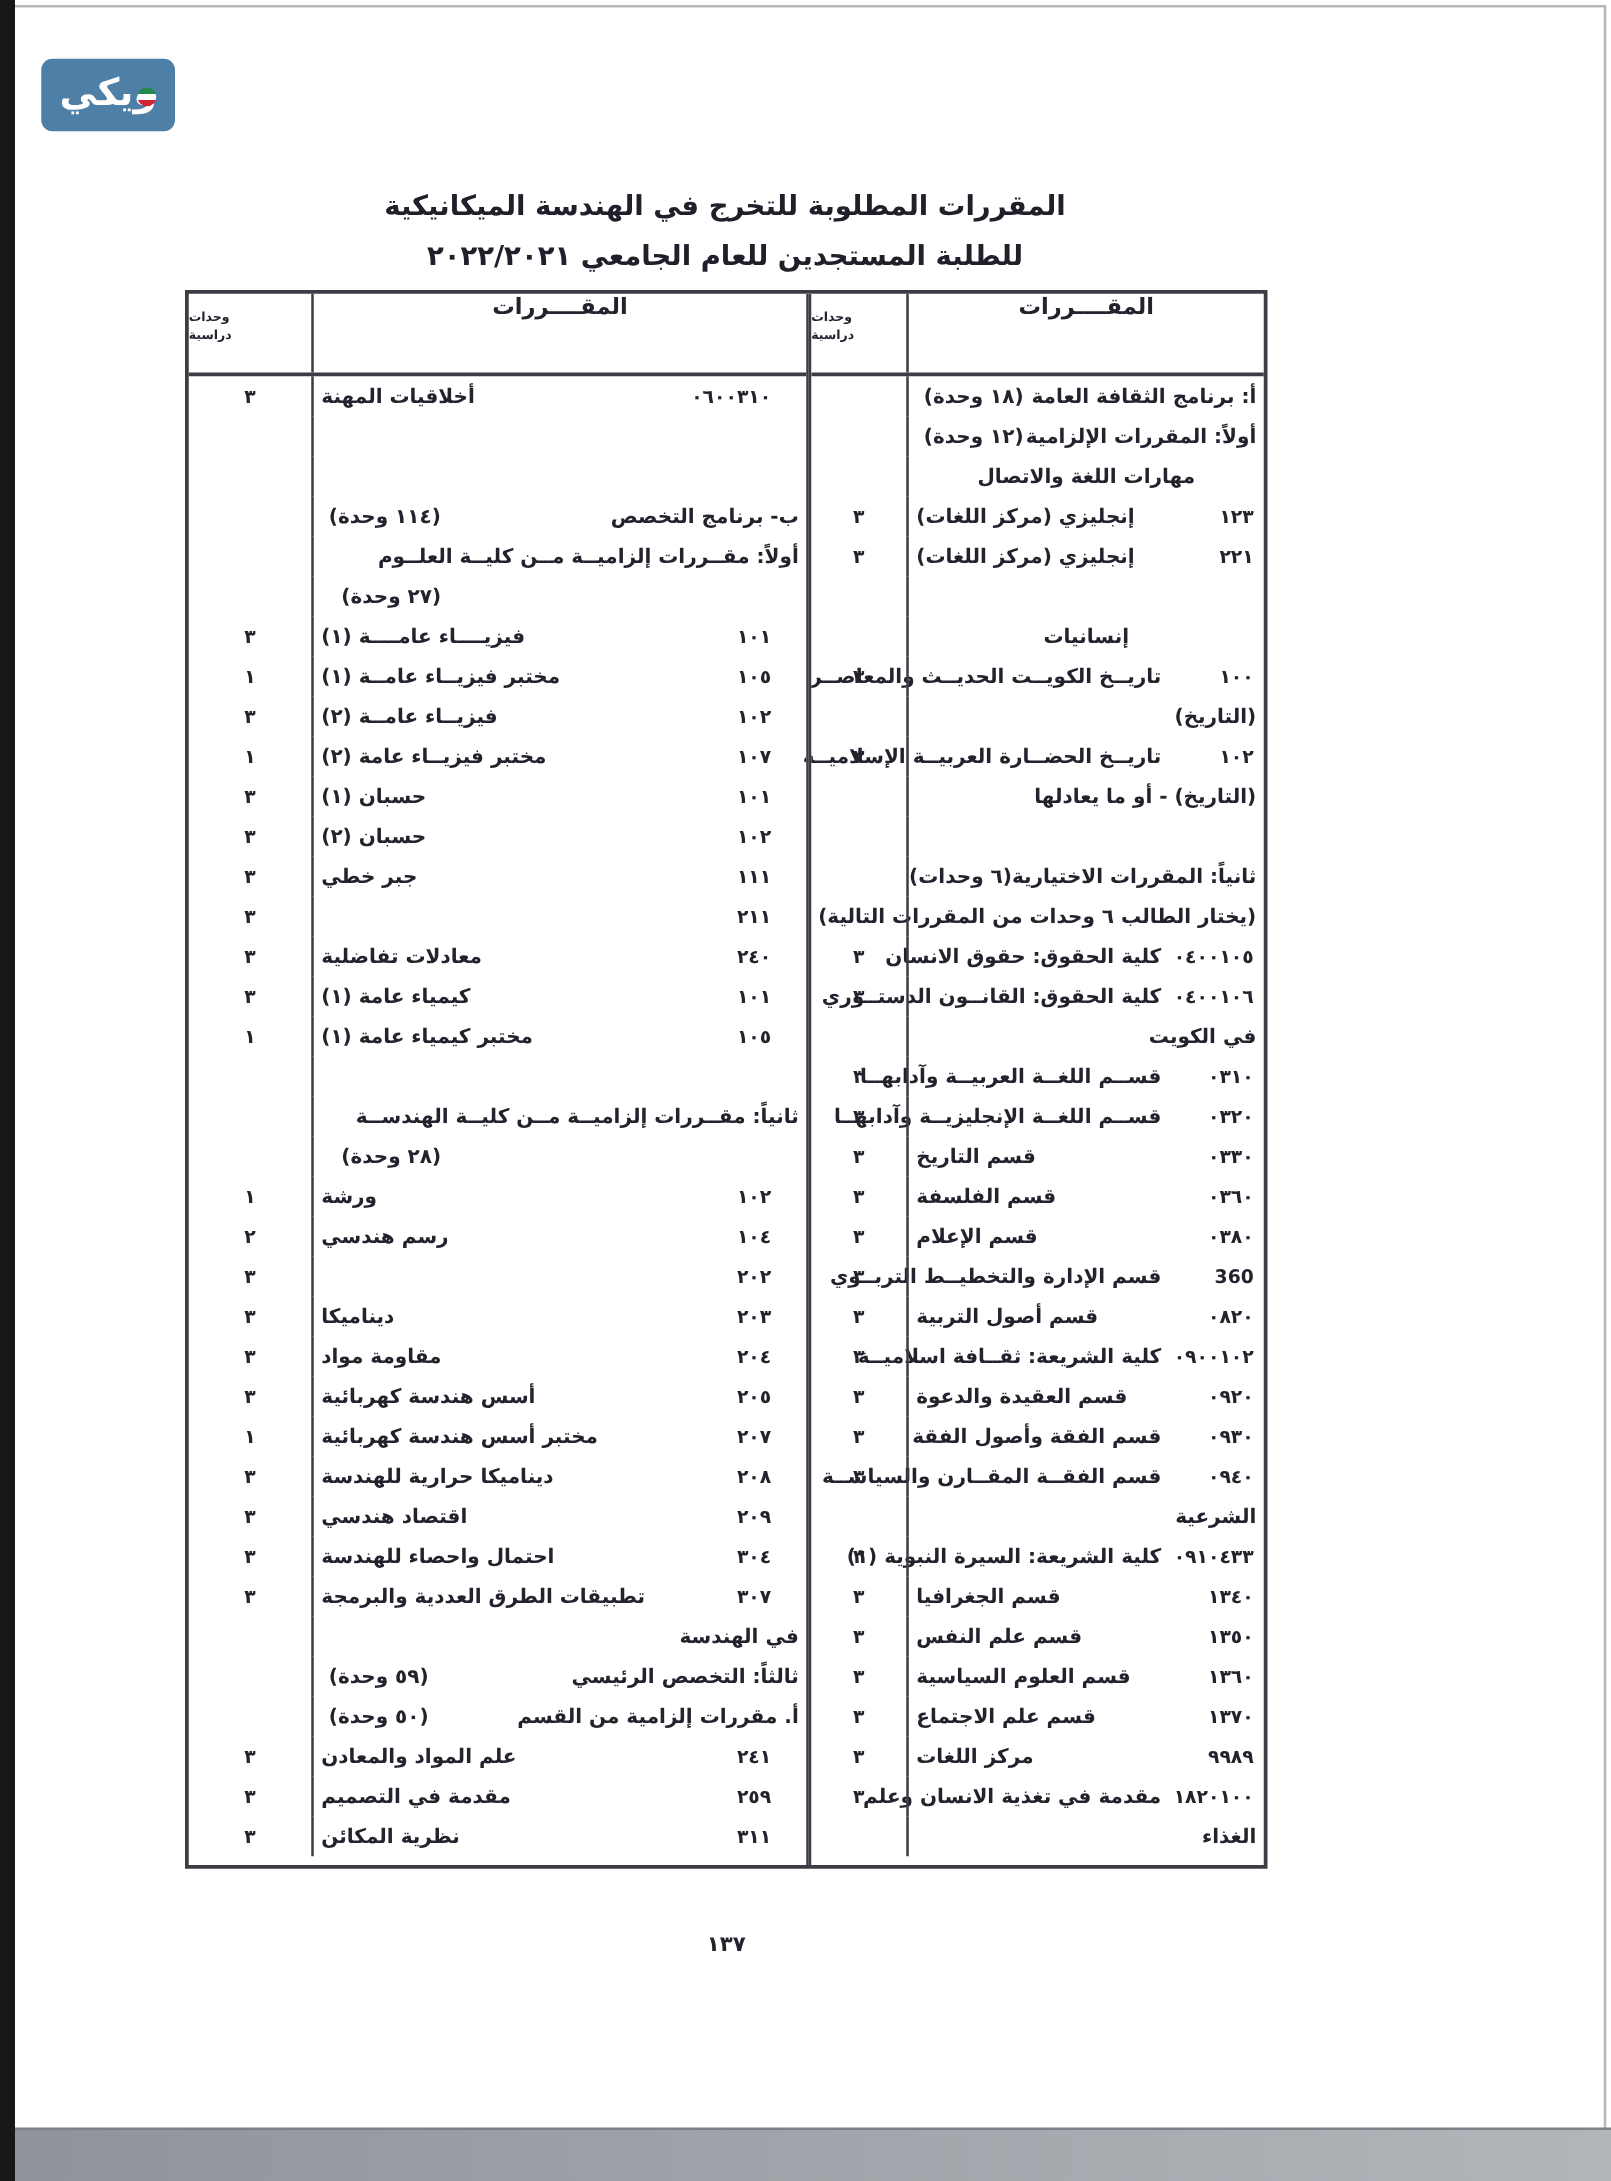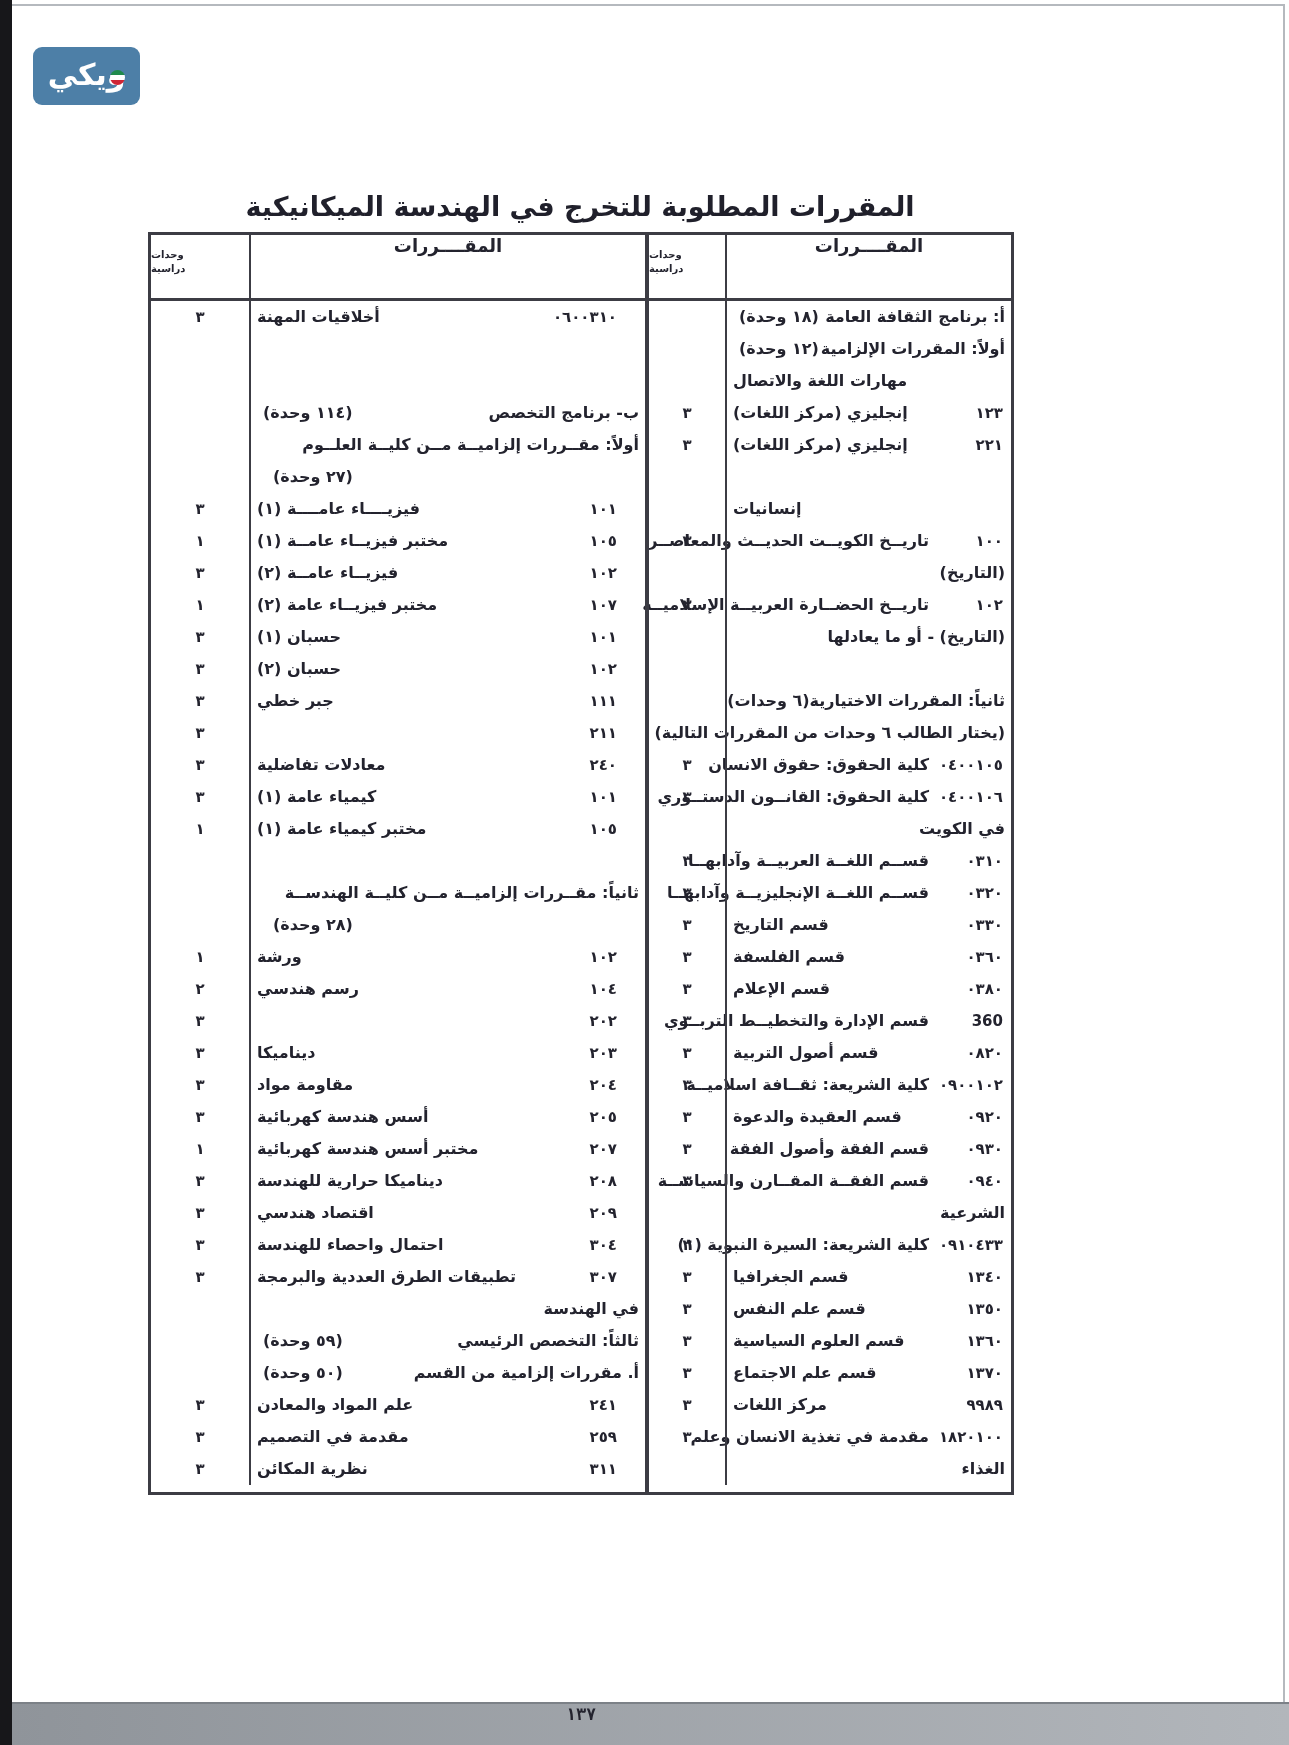--- a/index.html
+++ b/index.html
@@ -15,21 +15,21 @@
 
   
   .logo { position:absolute; left:33px; top:47px; width:107px; height:58px; background:#4d7fa7;
           border-radius:9px; color:#ffffff; text-align:center; font-weight:bold; font-size:30px;
           line-height:56px; }
   .flag { position:absolute; right:15px; top:23px; width:15px; height:15px; border-radius:50%;
           background:linear-gradient(to bottom,#1f8a4c 0 34%,#ffffff 34% 67%,#cf2535 67% 100%); }
 
   
   .titles { position:absolute; top:146px; left:0; width:1160px; text-align:center; direction:rtl; }
-  .title-line { font-size:27px; font-weight:bold; line-height:40px; color:#20202b;margin-top:41px; }
+  .title-line { font-size:22px; font-weight:bold; line-height:40px; color:#20202b; }
 
   
   .table { position:absolute; left:148px; top:232px; width:866px; height:1263px;
            border:3px solid #3c3c44; display:flex; direction:rtl; background:#fff; }
   .group { display:flex; flex-direction:column; }
   .g-right { width:362px; flex:none; }
   .g-left  { flex:1; }
   .gdiv { width:3px; flex:none; border-left:2px solid #3c3c44; border-right:2px solid #3c3c44; background:#fff; }
 
   .hrow { display:flex; height:66px; border-bottom:3px solid #3c3c44; flex:none; }
@@ -47,28 +47,28 @@
   .g-left  .cell.u { width:100px; }
 
   .code { flex:none; text-align:right; font-size:15px; }
   .g-right .code { width:68px; padding-right:2px; }
   .g-left  .code { width:100px; padding-right:22px; }
   .cname { flex:1; text-align:left; padding-right:8px; white-space:nowrap; }
 
   .row.header .cell.c { justify-content:space-between; padding-left:12px; }
   .hname { white-space:nowrap; }
   .hnote { white-space:nowrap; }
-  .sh-text { flex:1; text-align:left; white-space:nowrap; }
+  .sh-text { flex:1; text-align:center; white-space:nowrap; }
   .cont-text { flex:1; text-align:right; white-space:nowrap; }
   .g-right .cont-text { padding-left:78px; }
   .g-left  .cont-text { padding-left:104px; }
   .note-text { flex:1; text-align:left; padding-left:16px; white-space:nowrap; }
 
-  .pageno { position:absolute; top:1704px; left:148px; width:866px; text-align:center;
-            font-size:17px; font-weight:bold;font-family:Liberation Mono, monospace; }
+  .pageno { position:absolute; top:1546px; left:148px; width:866px; text-align:center;
+            font-size:17px; font-weight:bold; }
 </style>
 </head>
 <body>
 
 <div class="sheet">
 
   <div class="edge-left"></div>
   <div class="edge-top"></div>
   <div class="edge-right"></div>
   <div class="band-bottom"></div>

